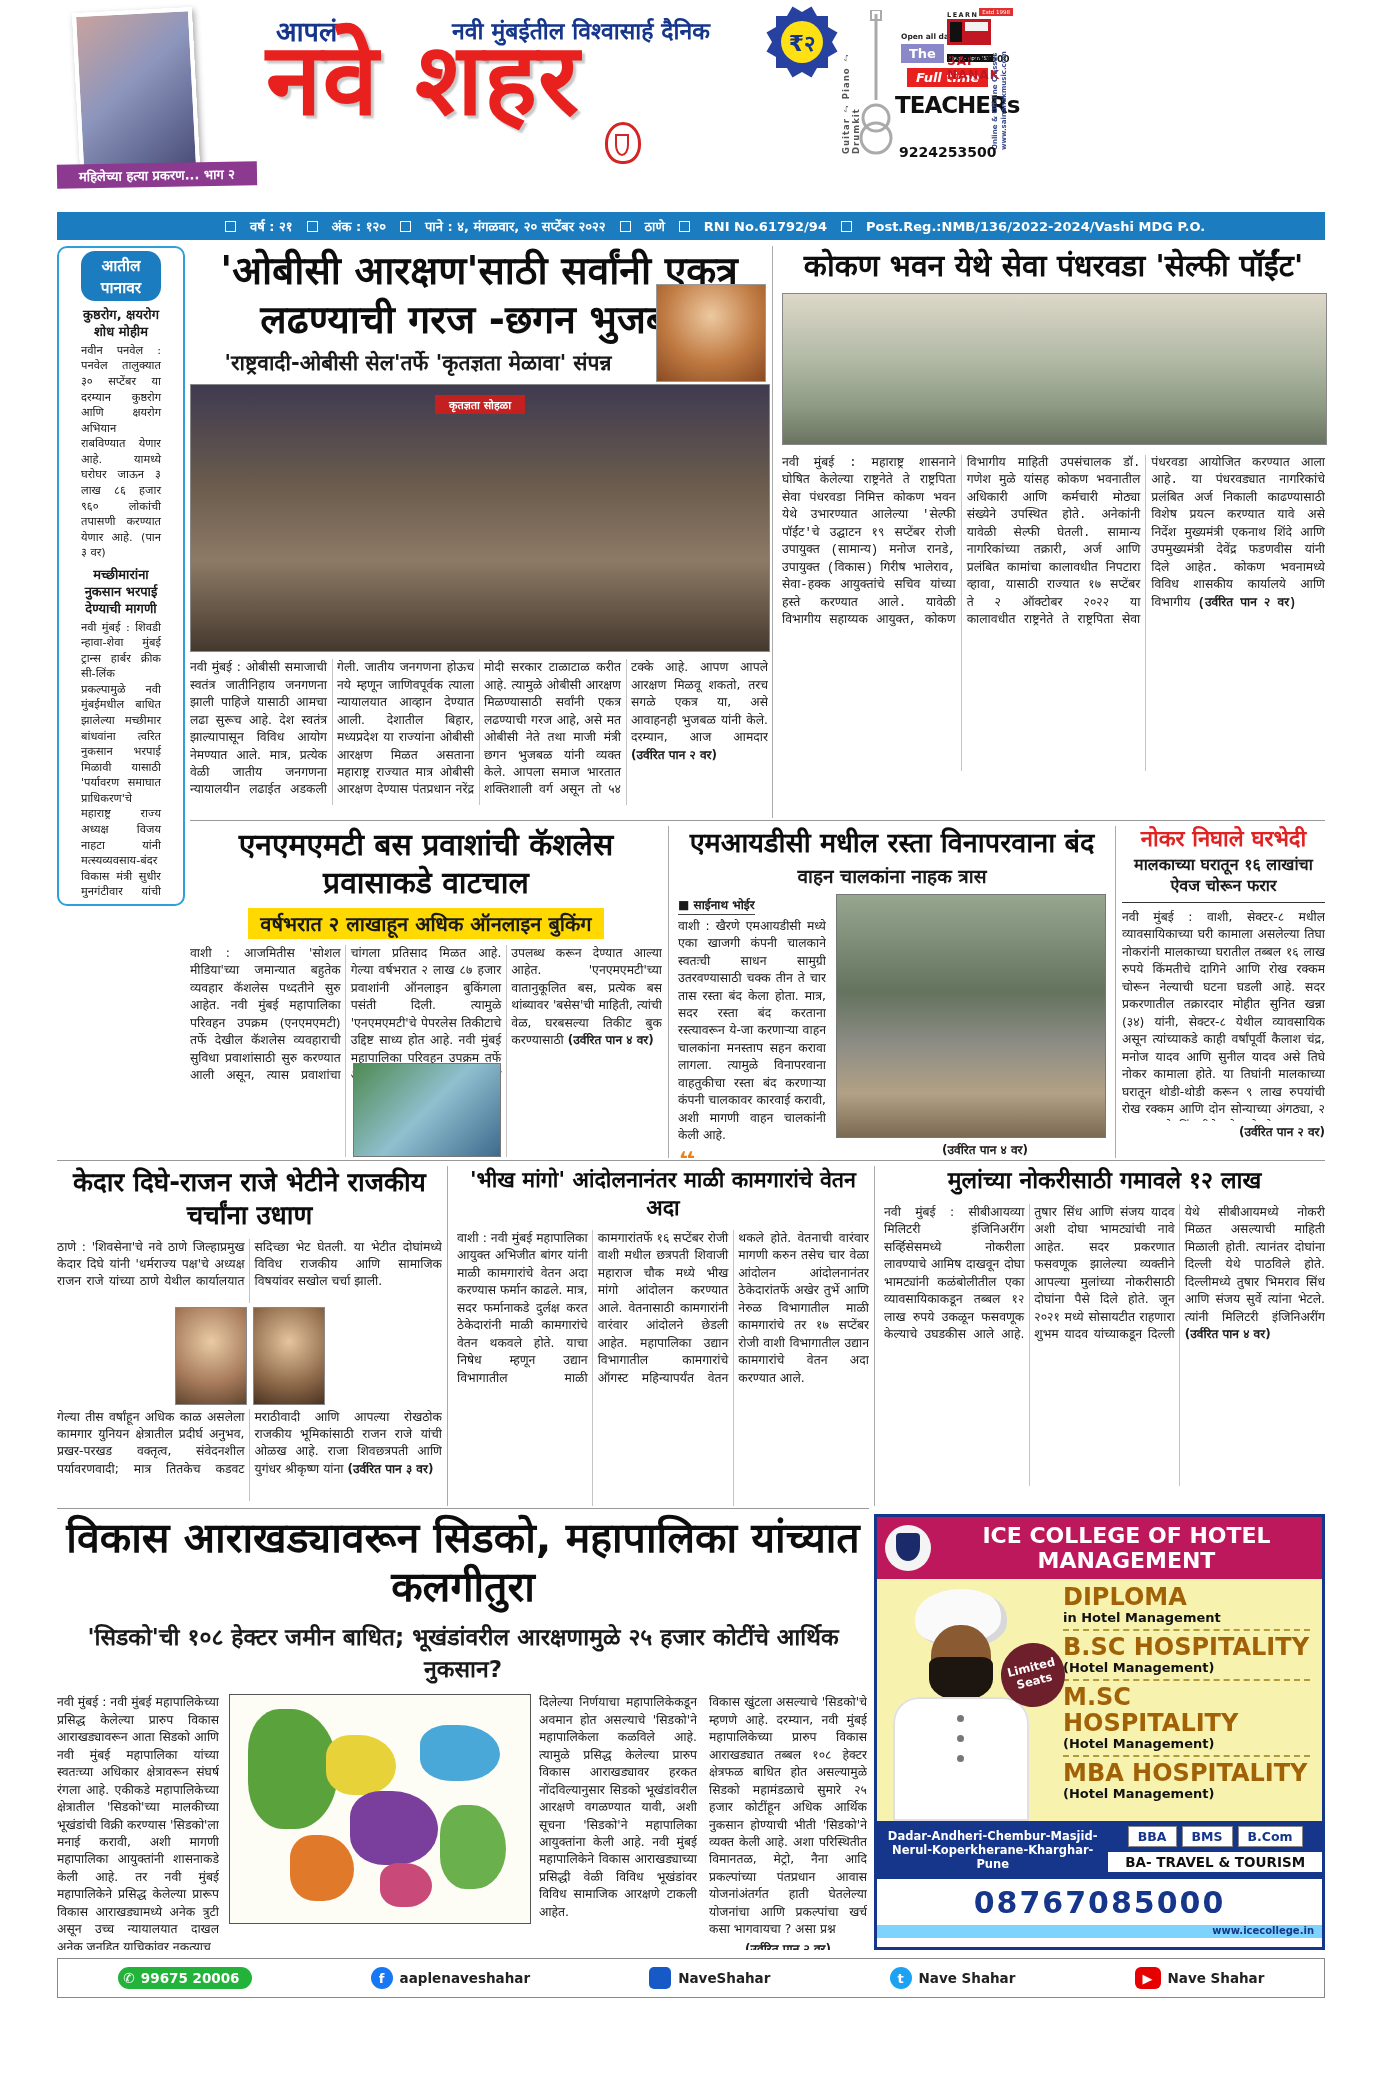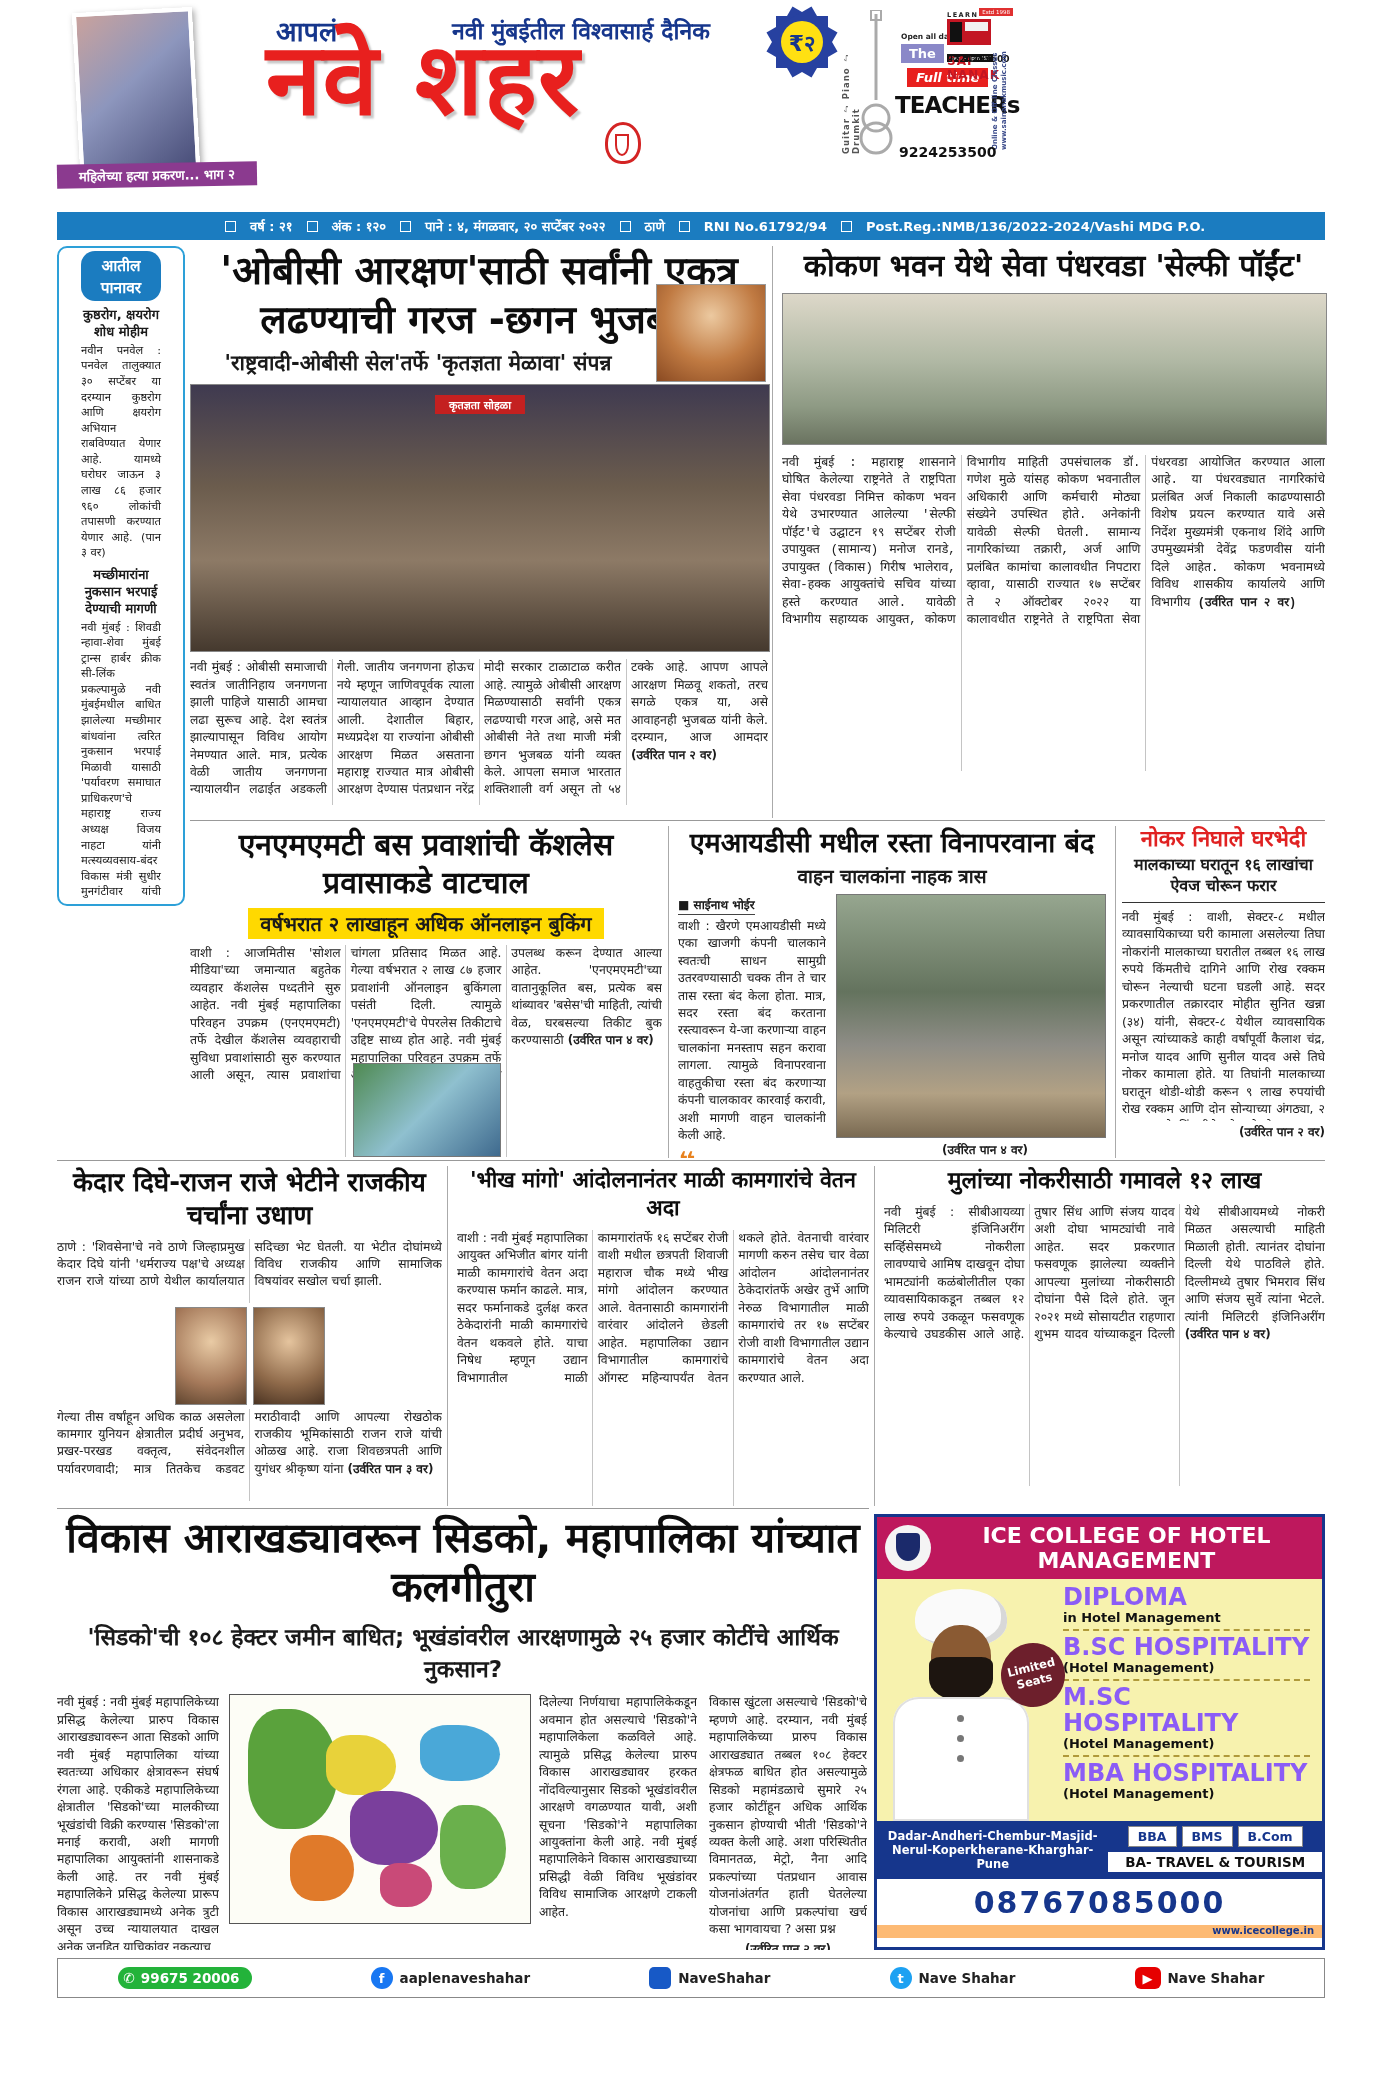--- a/index.html
+++ b/index.html
@@ -160,33 +160,33 @@
   .chef-face{position:absolute;left:54px;top:46px;width:60px;height:64px;background:#8a5a33;border-radius:48%;}
   .chef-beard{position:absolute;left:52px;top:78px;width:64px;height:44px;background:#1d1510;
     border-radius:20% 20% 55% 55%;}
   .chef-body{position:absolute;left:16px;top:118px;width:136px;height:124px;background:#ffffff;
     border-radius:26px 26px 0 0;box-shadow:inset 0 0 0 2px #e0e0e0;}
   .chef-btn{position:absolute;left:80px;width:7px;height:7px;background:#777;border-radius:50%;}
   .ice-limited{position:absolute;right:-6px;top:64px;width:64px;height:64px;border-radius:50%;
     background:#6d1f2c;color:#fff;font-size:11.5px;font-weight:bold;display:flex;align-items:center;
     justify-content:center;text-align:center;transform:rotate(-14deg);line-height:1.2;}
   .ice-courses{flex:1;padding:6px 12px 0 4px;}
-  .ice-course .cname{color:#8b5cf6;font-weight:800;font-size:24px;line-height:1.05;}
+  .ice-course .cname{color:#a16207;font-weight:800;font-size:24px;line-height:1.05;}
   .ice-course .csub{color:#111;font-weight:bold;font-size:13px;}
   .ice-dash{border-top:2px dashed #b09a3a;margin:4px 0;}
   .ice-band{height:58px;background:#16368c;display:flex;}
   .ice-locs{width:52%;color:#fff;font-size:11.5px;font-weight:bold;padding:6px 8px;box-sizing:border-box;
     text-align:center;display:flex;align-items:center;}
   .ice-right{width:48%;display:flex;flex-direction:column;}
   .ice-degrees{display:flex;gap:5px;justify-content:center;padding-top:5px;}
   .ice-degrees span{background:#fff;color:#16368c;font-weight:bold;font-size:12.5px;padding:2px 9px;border:1px solid #888;}
   .ice-travel{background:#fff;color:#111;font-weight:800;font-size:13.5px;text-align:center;margin-top:5px;padding:2px 0;}
   .ice-phone{height:46px;display:flex;align-items:center;justify-content:center;font-size:30px;
     font-weight:800;color:#16368c;letter-spacing:2px;background:#fff;}
-  .ice-web{text-align:right;font-size:10px;color:#16368c;font-weight:bold;padding:0 8px 2px 0;background:#fdba74;}
+  .ice-web{text-align:right;font-size:10px;color:#16368c;font-weight:bold;padding:0 8px 2px 0;background:#7dd3fc;}
   
   .footer{left:57px;top:1958px;width:1268px;height:40px;border:1px solid #888;display:flex;
     align-items:center;justify-content:space-around;box-sizing:border-box;background:#fff;}
   .f-item{display:flex;align-items:center;gap:7px;font-size:13.5px;font-weight:bold;color:#222;}
   .f-wa{background:#23b33a;color:#fff;border-radius:16px;padding:3px 12px 3px 6px;display:flex;gap:6px;align-items:center;}
   .f-ic{width:22px;height:22px;border-radius:50%;display:flex;align-items:center;justify-content:center;
     color:#fff;font-weight:800;font-size:13px;flex:0 0 auto;}
   .ic-fb{background:#1877f2;} .ic-ns{background:#1759c6;border-radius:5px;}
   .ic-tw{background:#1da1f2;} .ic-yt{background:#e60000;border-radius:6px;width:26px;}
 </style>

